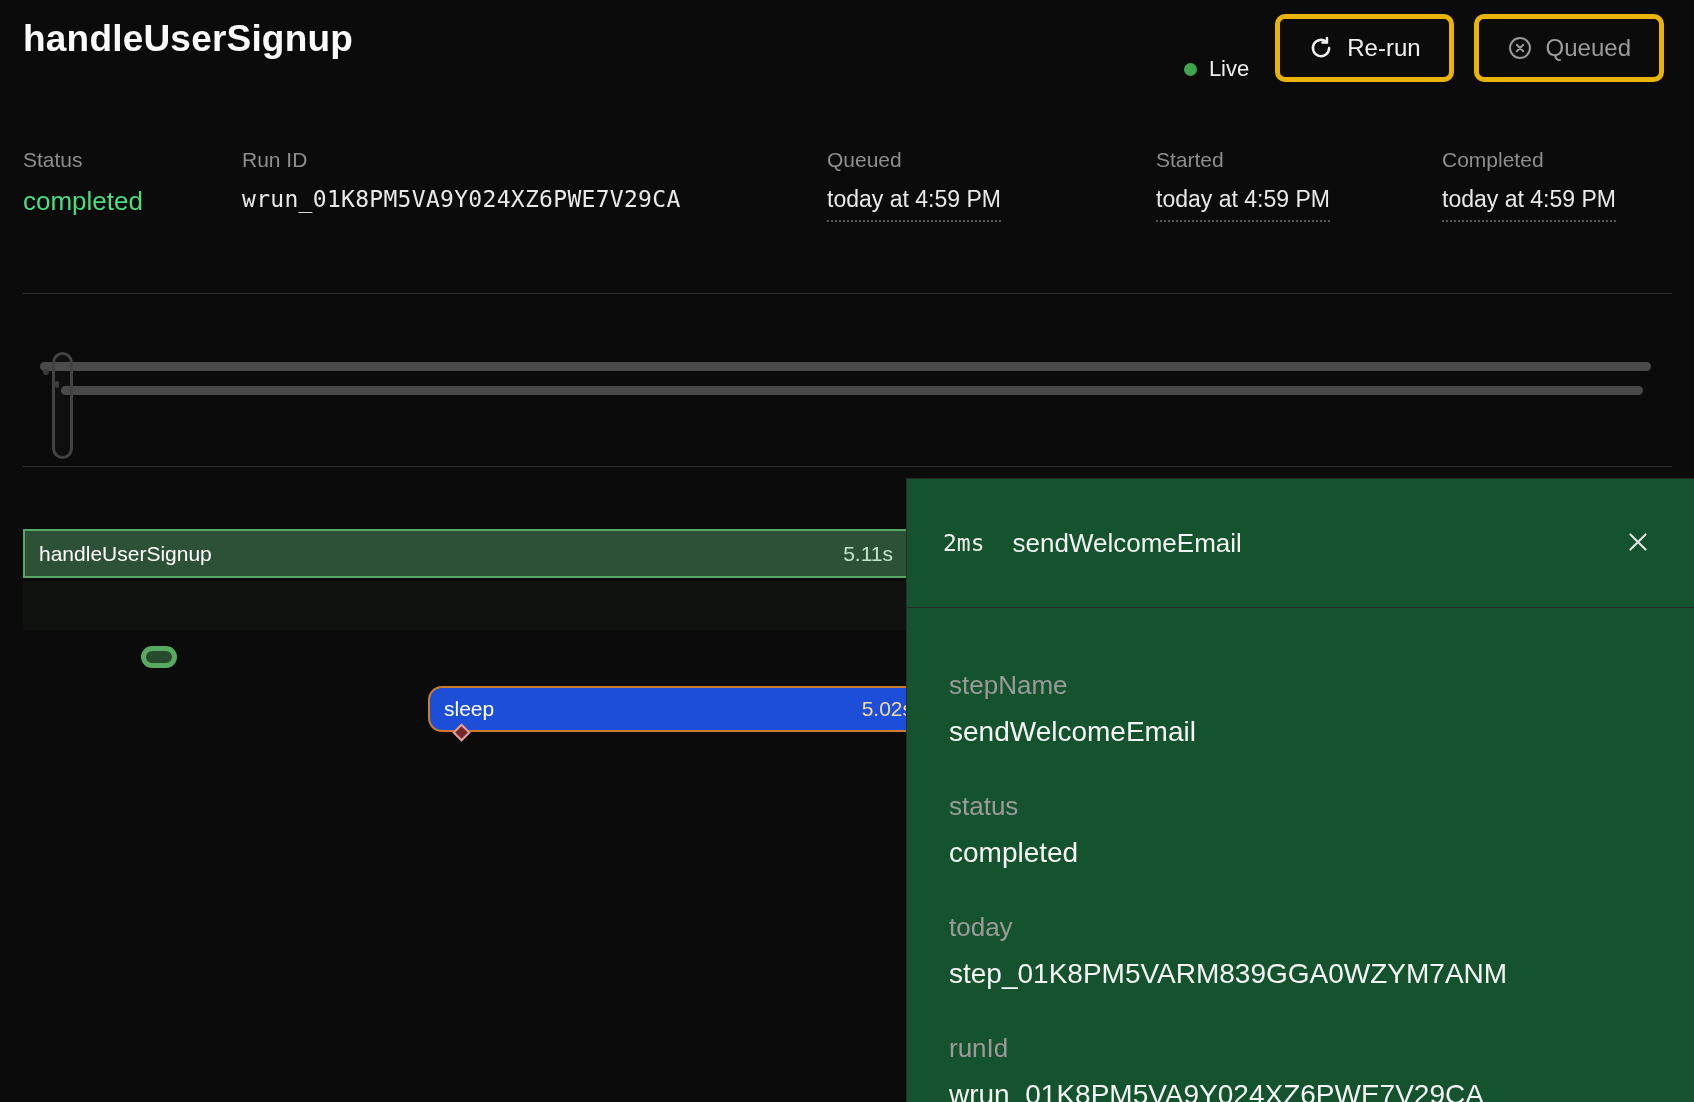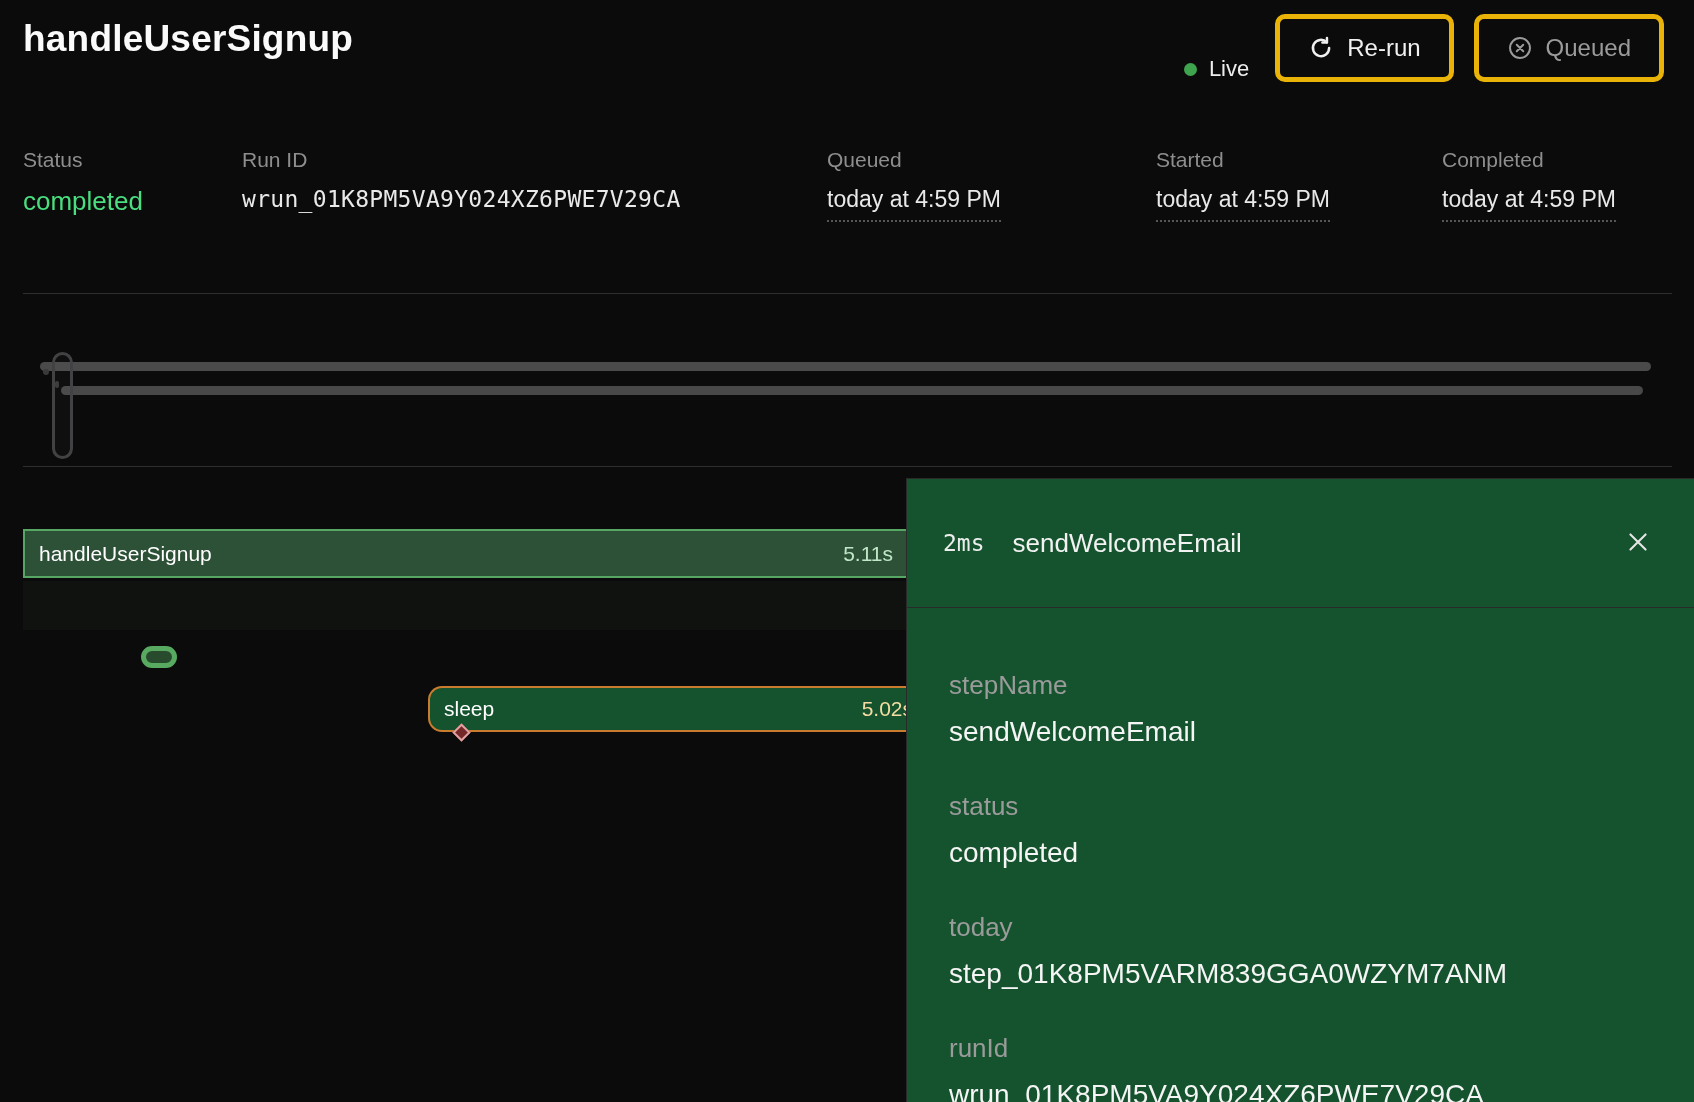--- a/index.html
+++ b/index.html
@@ -49,21 +49,21 @@
   }
   
   .row-highlight{position:absolute;left:23px;top:581px;width:883px;height:49px;background:#10120f;}
   .gbar{position:absolute;display:flex;align-items:center;justify-content:space-between;box-sizing:border-box;cursor:pointer;}
   .bar-root{
     left:23px;top:529px;width:883px;height:49px;
     background:#2d5137;border:2px solid #55a763;border-right:none;
   }
   .bar-sleep{
     left:428px;top:686px;width:498px;height:46px;
-    background:#14532d;border:2px solid #c97b2f;border-right:none;
+    background:#1d4ed8;border:2px solid #c97b2f;border-right:none;
     border-radius:14px 0 0 14px;
   }
   .bar-label{font-size:21px;color:#ffffff;padding-left:14px;white-space:nowrap;}
   .bar-dur{font-size:21px;padding-right:13px;white-space:nowrap;text-align:center;}
   .dur-green{color:#bfe7c8;}
   .dur-orange{color:#f4dca4;}
   .pill{
     position:absolute;left:141px;top:646px;width:36px;height:22px;box-sizing:border-box;
     background:#284b2e;border:5px solid #58aa61;border-radius:11px;cursor:pointer;
   }

